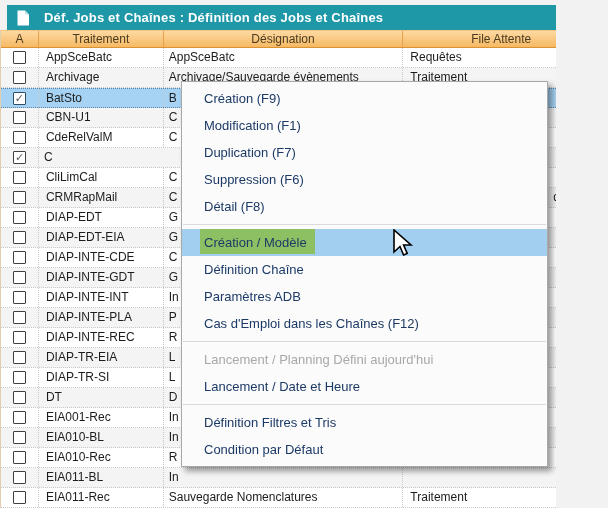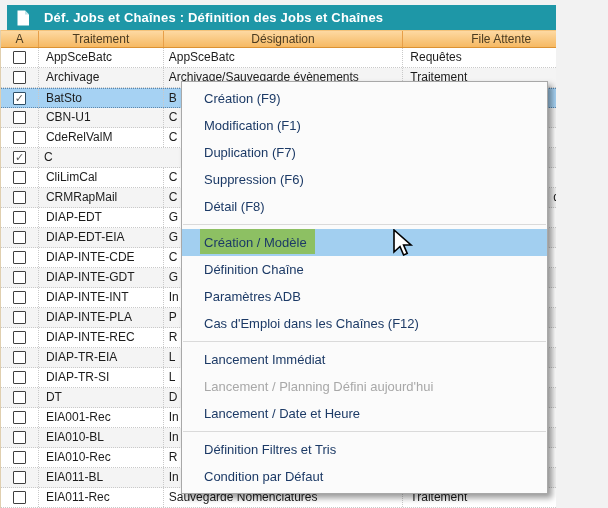--- a/index.html
+++ b/index.html
@@ -303,21 +303,20 @@
       <div class="menu-item"><span>Modification (F1)</span></div>
       <div class="menu-item"><span>Duplication (F7)</span></div>
       <div class="menu-item"><span>Suppression (F6)</span></div>
       <div class="menu-item"><span>Détail (F8)</span></div>
       <div class="menu-separator"></div>
       <div class="menu-item highlighted"><span class="label-green">Création / Modèle</span></div>
       <div class="menu-item"><span>Définition Chaîne</span></div>
       <div class="menu-item"><span>Paramètres ADB</span></div>
       <div class="menu-item"><span>Cas d'Emploi dans les Chaînes (F12)</span></div>
       <div class="menu-separator"></div>
-      <div class="menu-item"><span>Lancement Immédiat</span></div>
       <div class="menu-item disabled"><span>Lancement / Planning Défini aujourd'hui</span></div>
       <div class="menu-item"><span>Lancement / Date et Heure</span></div>
       <div class="menu-separator"></div>
       <div class="menu-item"><span>Définition Filtres et Tris</span></div>
       <div class="menu-item"><span>Condition par Défaut</span></div>
     </div>
 
   <span class="cursor">
     <svg width="22" height="30" viewBox="0 0 22 30">
       <path d="M2 1 L2 23 L8 17.5 L11.6 26 L15.2 24.4 L11.6 16 L19 16 Z" fill="#FFFFFF" stroke="#000000" stroke-width="1.6" stroke-linejoin="miter"></path>

